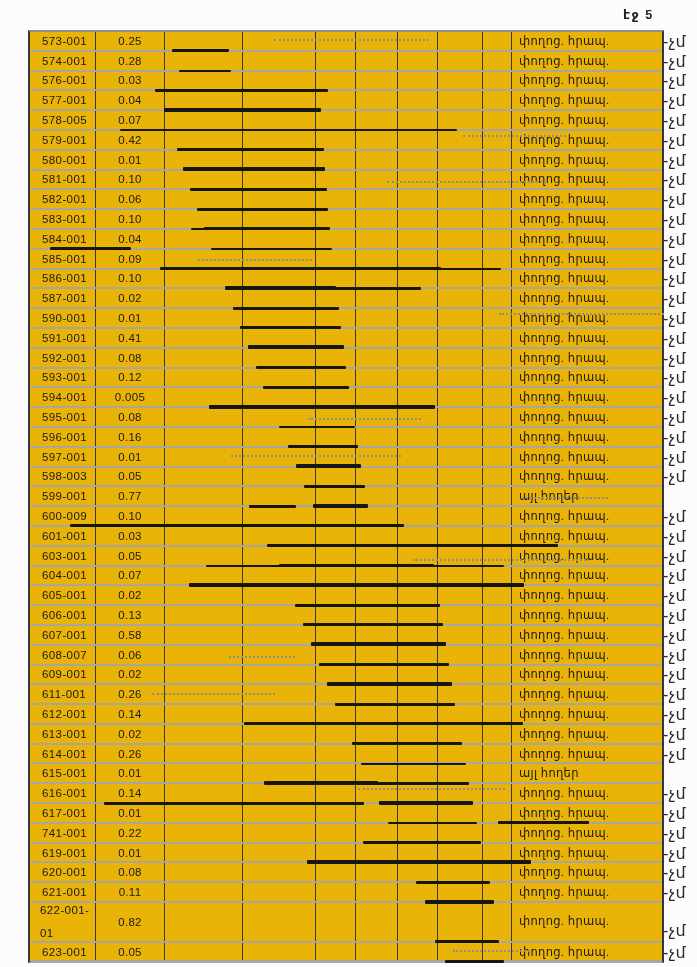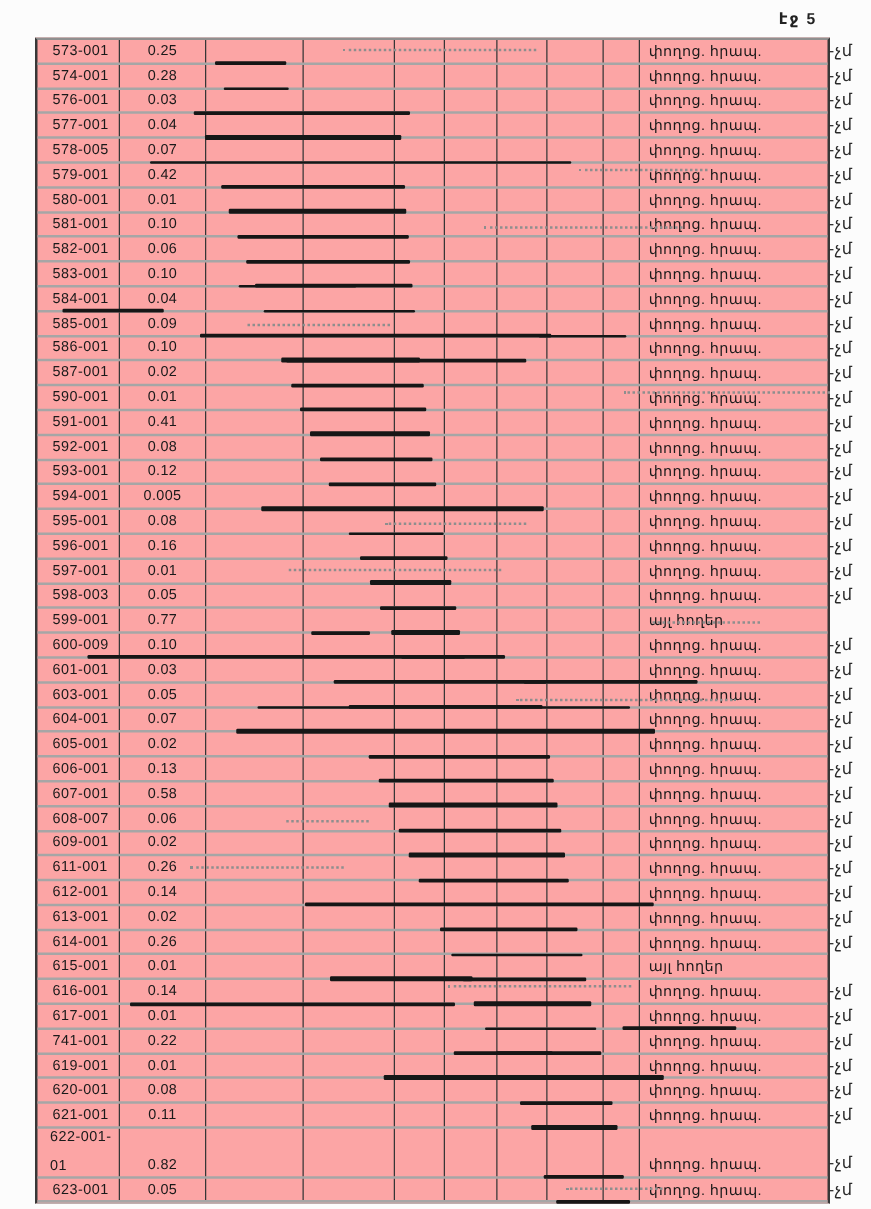--- a/index.html
+++ b/index.html
@@ -16,21 +16,21 @@
     font-size:12.5px;font-weight:700;letter-spacing:1.5px;
     color:#222;
   }
   .table{
     position:absolute;left:28px;top:30px;width:632px;
     border-top:2px solid #8f8f8f;
     border-left:2px solid #383838;
     border-right:2px solid #383838;
     border-bottom:1px solid #aaaaaa;
     box-sizing:content-box;
-    background:#fca5a5;
+    background:#eab308;
   }
   .row{
     position:relative;display:flex;
     height:17.8px;
     border-bottom:2px solid #a6a6a6;
   }
   .row.tall{height:37.6px;}
   .cell{
     box-sizing:border-box;height:100%;
     display:flex;align-items:center;
@@ -38,24 +38,24 @@
     overflow:visible;white-space:nowrap;
   }
   .cell:first-child{border-left:none;}
   .c0{width:65px;padding-left:12px;font-size:11.5px;letter-spacing:.4px;font-weight:500;}
   .c1{width:69px;justify-content:center;font-size:11.5px;letter-spacing:.3px;font-weight:500;text-align:center;}
   .ce2{width:78px;} .ce3{width:73px;} .ce4{width:40px;} .ce5{width:42px;}
   .ce6{width:40px;} .ce7{width:45px;} .ce8{width:29px;}
   .c9{flex:1;padding-left:7px;font-size:11.5px;letter-spacing:.3px;font-weight:500;}
   .note{
     position:absolute;left:633px;top:50%;transform:translateY(-50%);
-    font-size:13px;letter-spacing:.4px;color:#2a2a2a;white-space:nowrap;
+    font-size:16px;letter-spacing:.4px;color:#2a2a2a;white-space:nowrap;
   }
   .tall .note{top:72%;}
-  .tall .c1,.tall .c9{align-items:flex-end;padding-bottom:3px;}
+  .tall .c1,.tall .c9{align-items:flex-end;padding-bottom:13px;}
   .c0.two-line{
     flex-direction:column;align-items:flex-start;justify-content:space-between;
     padding:2px 0 1px 10px;
   }
   .c0.two-line div{line-height:1;}
   .smudge{
     position:absolute;bottom:-2.5px;height:3px;
     background:#161616;z-index:3;border-radius:1px;
   }
   .faint{

